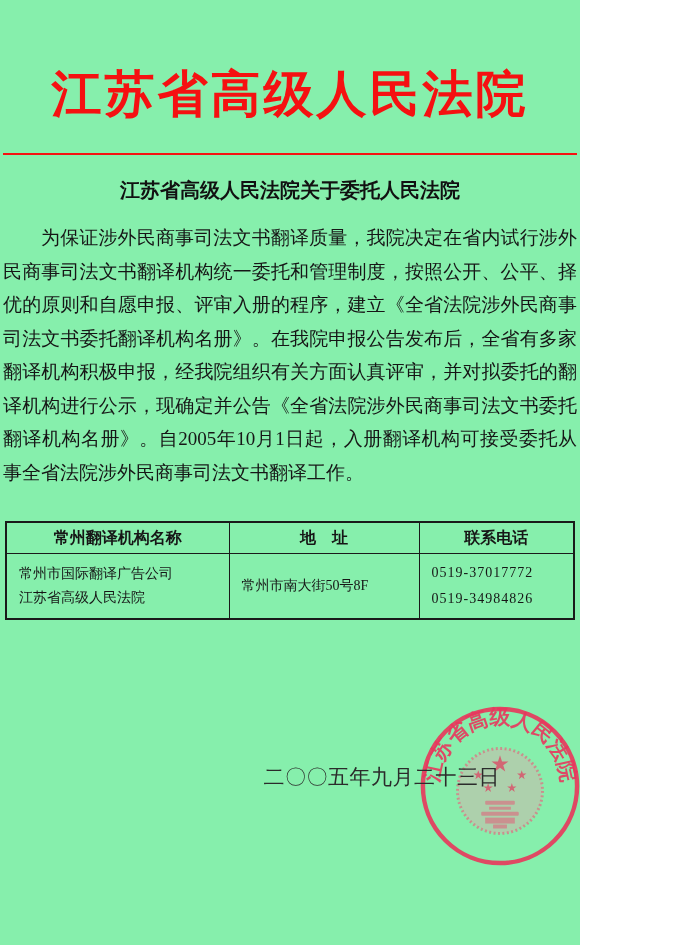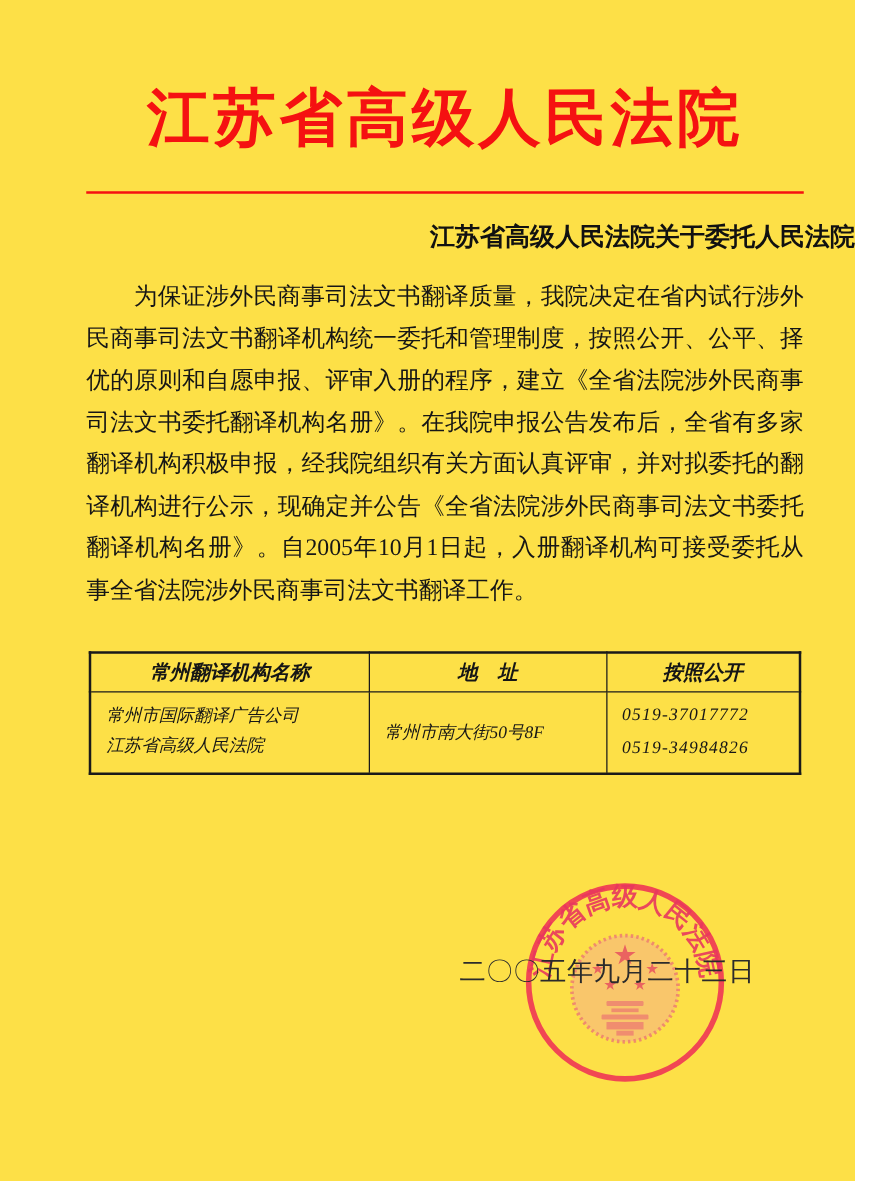--- a/index.html
+++ b/index.html
@@ -1,24 +1,23 @@
 <!DOCTYPE html>
 <html><head>
 <meta charset="utf-8">
 <style>
   html, body { margin: 0; padding: 0; background: #ffffff; }
   .page {
     position: relative;
-    width: 656px;
+    width: 580px;
     height: 945px;
-    background: #fde047;
+    background: #86efac;
     overflow: hidden;
     font-family: "Liberation Serif", serif;
     color: #1f1f1f;
-    padding-left: 28px;
   }
   .letterhead {
     padding-top: 64px;
     text-align: center;
   }
   .letterhead-title {
     font-size: 50px;
     line-height: 60px;
     font-weight: bold;
     color: #f51111;
@@ -26,21 +25,21 @@
     white-space: nowrap;
   }
   .red-rule {
     width: 574px;
     height: 0;
     border-top: 2px solid #f51111;
     margin: 29px auto 0 auto;
   }
   .doc-title {
     margin-top: 20px;
-    text-align: right;
+    text-align: center;
     font-weight: bold;
     font-size: 20px;
     line-height: 31px;
     color: #111;
   }
   .body-text {
     width: 574px;
     margin: 15px auto 0 auto;
     font-size: 19px;
     line-height: 33.5px;
@@ -55,21 +54,21 @@
     margin: 32px auto 0 auto;
     border-collapse: collapse;
     table-layout: fixed;
     color: #161616;
   }
   table.roster th, table.roster td {
     border: 1px solid #1a1a1a;
     padding: 0 12px;
     vertical-align: middle;
   }
-  table.roster { border: 2px solid #1a1a1a; font-style: italic; }
+  table.roster { border: 2px solid #1a1a1a; }
   table.roster th {
     height: 30px;
     font-size: 16px;
     font-weight: bold;
     text-align: center;
     padding: 0;
   }
   table.roster td {
     height: 64px;
     font-size: 14px;
@@ -122,21 +121,21 @@
   <table class="roster">
     <colgroup>
       <col class="col-name">
         <col class="col-addr">
         <col class="col-phone">
     </colgroup>
     <thead>
       <tr>
         <th>常州翻译机构名称</th>
         <th>地　址</th>
-        <th>按照公开</th>
+        <th>联系电话</th>
       </tr>
     </thead>
     <tbody>
       <tr>
         <td>
           <span class="cell-line">常州市国际翻译广告公司</span>
           <span class="cell-line">江苏省高级人民法院</span>
         </td>
         <td>
           <span>常州市南大街50号8F</span>

